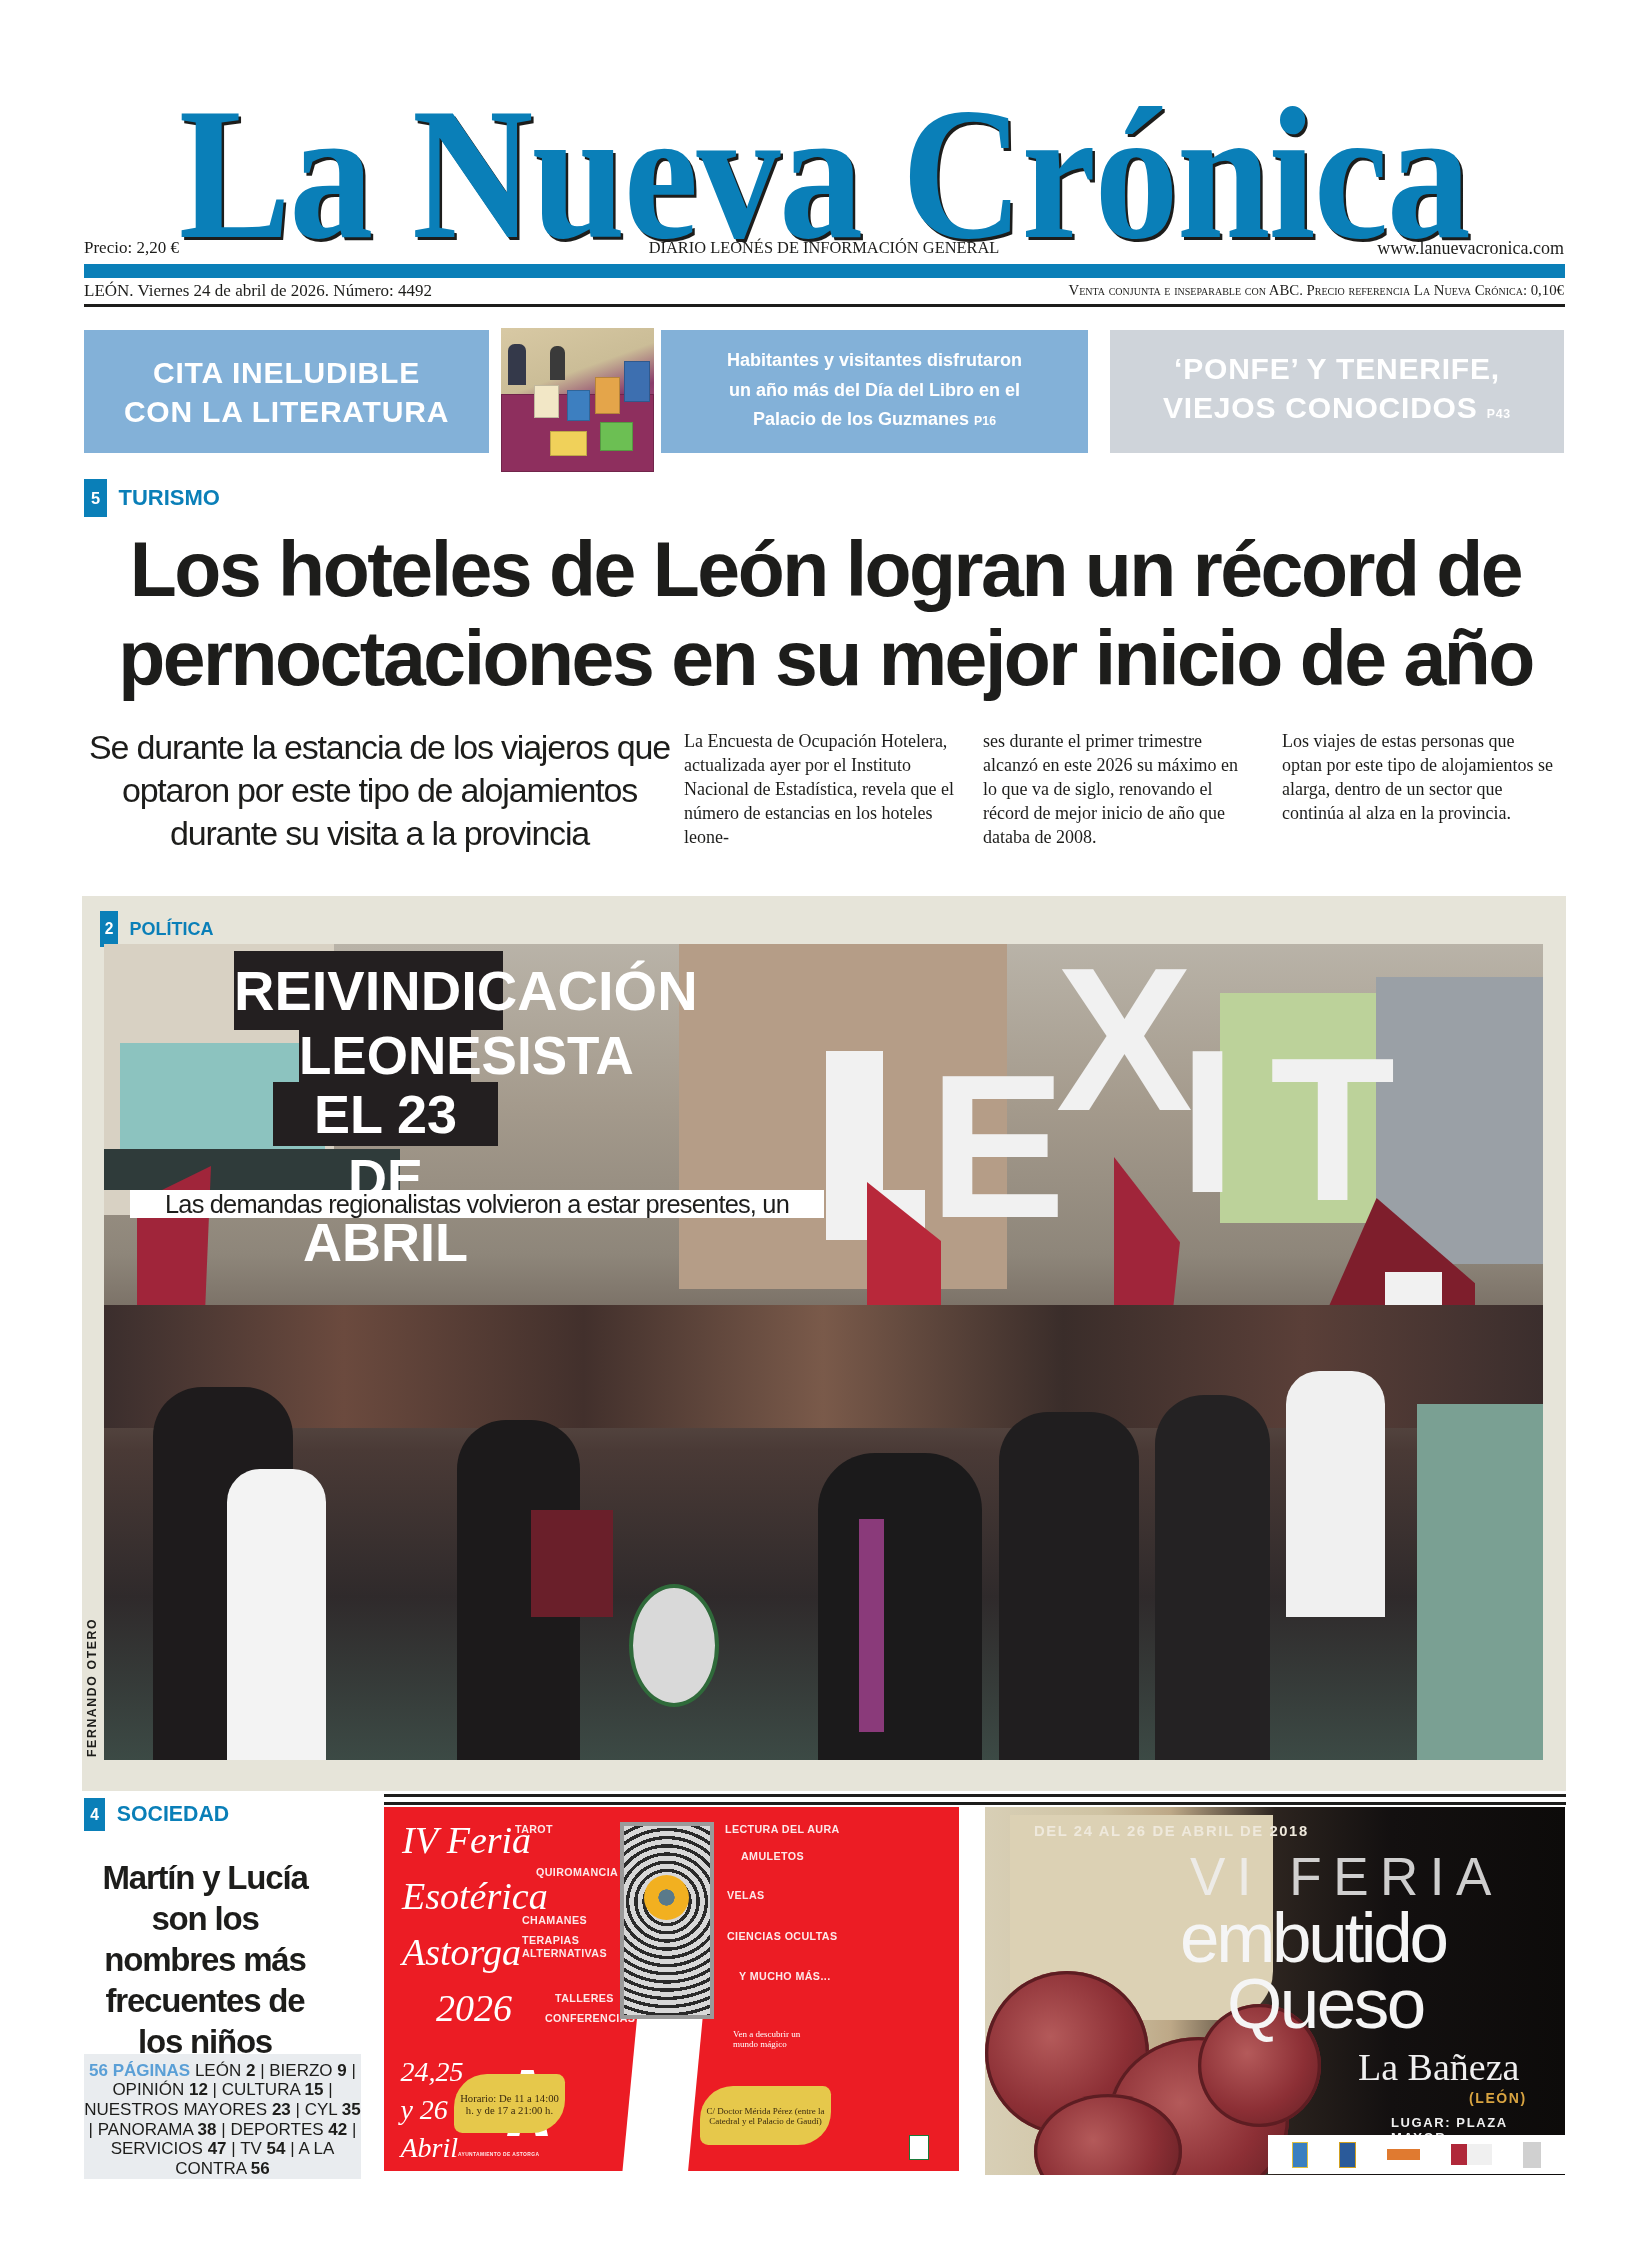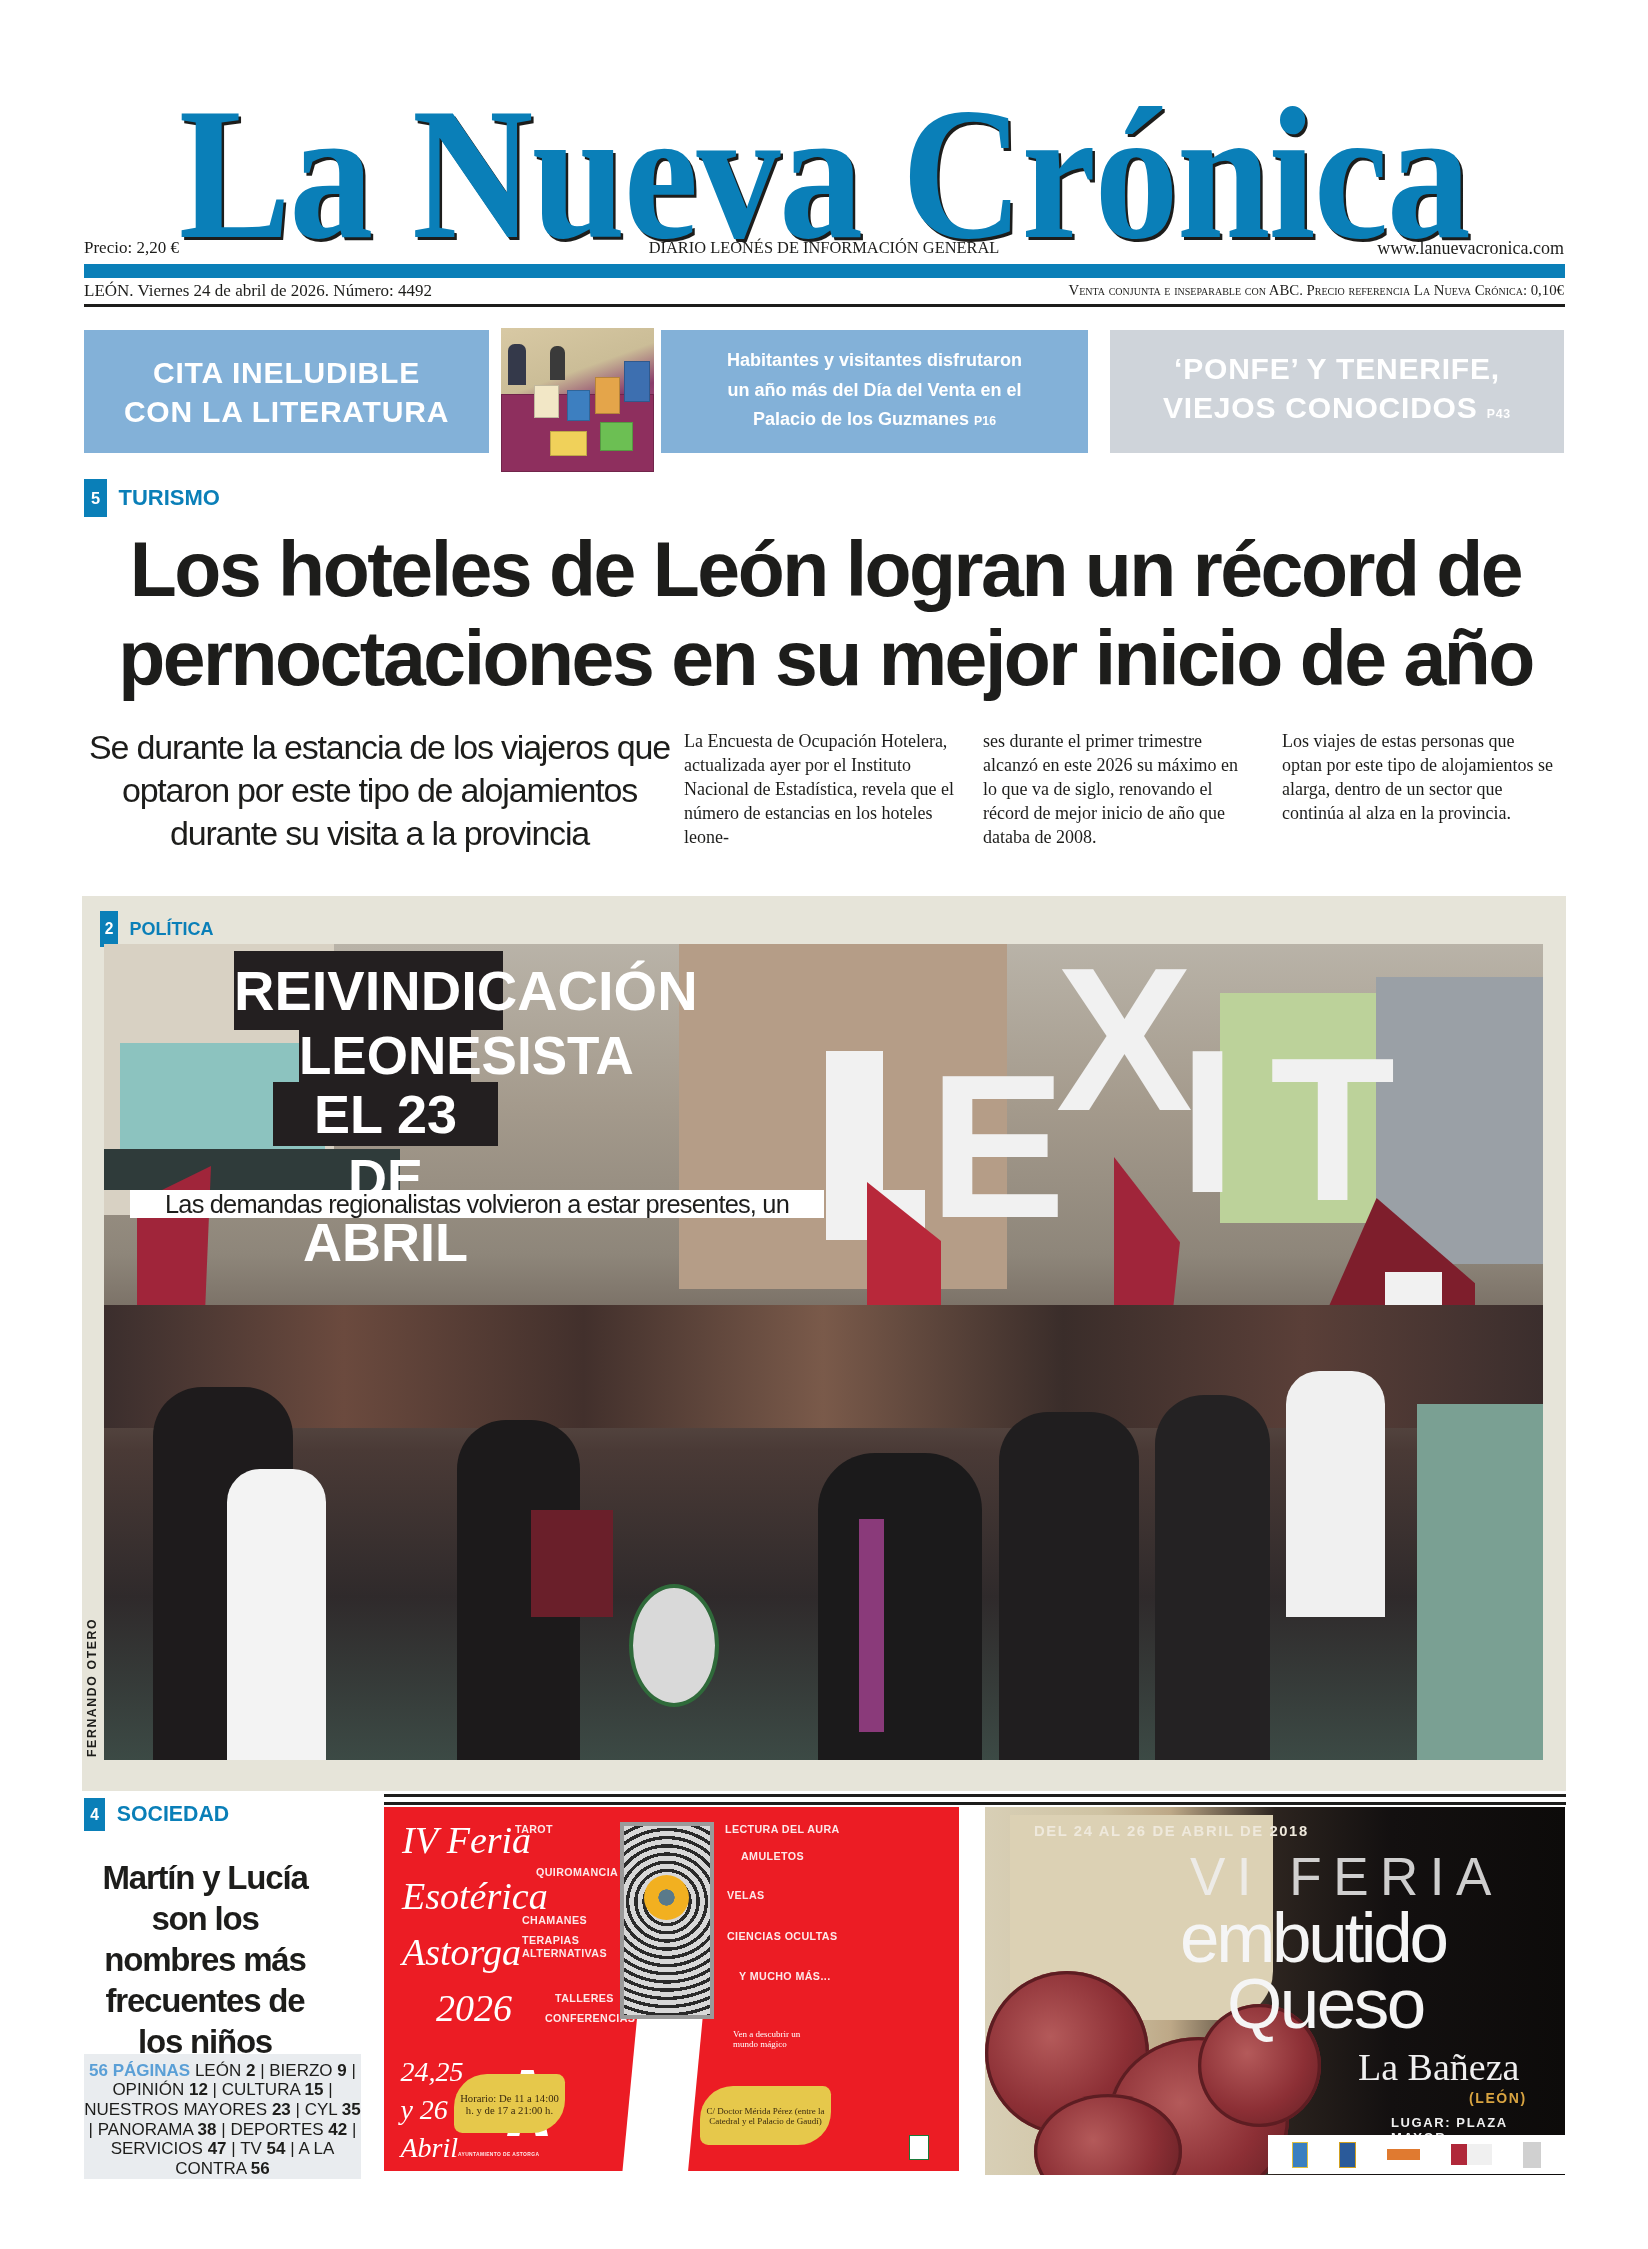--- a/index.html
+++ b/index.html
@@ -99,21 +99,21 @@
   <div class="book" style="left:123px; top:33px; width:26px; height:41px; background:#3d6fb0;"></div>
   <div class="book" style="left:99px; top:94px; width:33px; height:29px; background:#6cbf53;"></div>
   <div class="book" style="left:49px; top:103px; width:37px; height:24.6px; background:#f0d15a;"></div>
   <div style="position:absolute; left:6.6px; top:16.4px; width:18px; height:41px; background:#34394a; border-radius:6.6px 6.6px 0 0;"></div>
   <div style="position:absolute; left:49px; top:18px; width:14.8px; height:34px; background:#3a3a3a; border-radius:6.6px 6.6px 0 0;"></div>
 </div>
 
 <div class="abs promo-box" style="left:661px; top:330px; width:427px; height:123px;">
   <div class="promo-med">
     <div>Habitantes y visitantes disfrutaron</div>
-    <div>un año más del Día del Venta en el</div>
+    <div>un año más del Día del Libro en el</div>
     <div><span>Palacio de los Guzmanes</span> <span class="promo-p">P16</span></div>
   </div>
 </div>
 
 <div class="abs promo-box grey" style="left:1110px; top:330px; width:454px; height:123px;">
   <div class="promo-big">
     <div>‘PONFE’ Y TENERIFE,</div>
     <div><span>VIEJOS CONOCIDOS</span> <span class="promo-p">P43</span></div>
   </div>
 </div>

